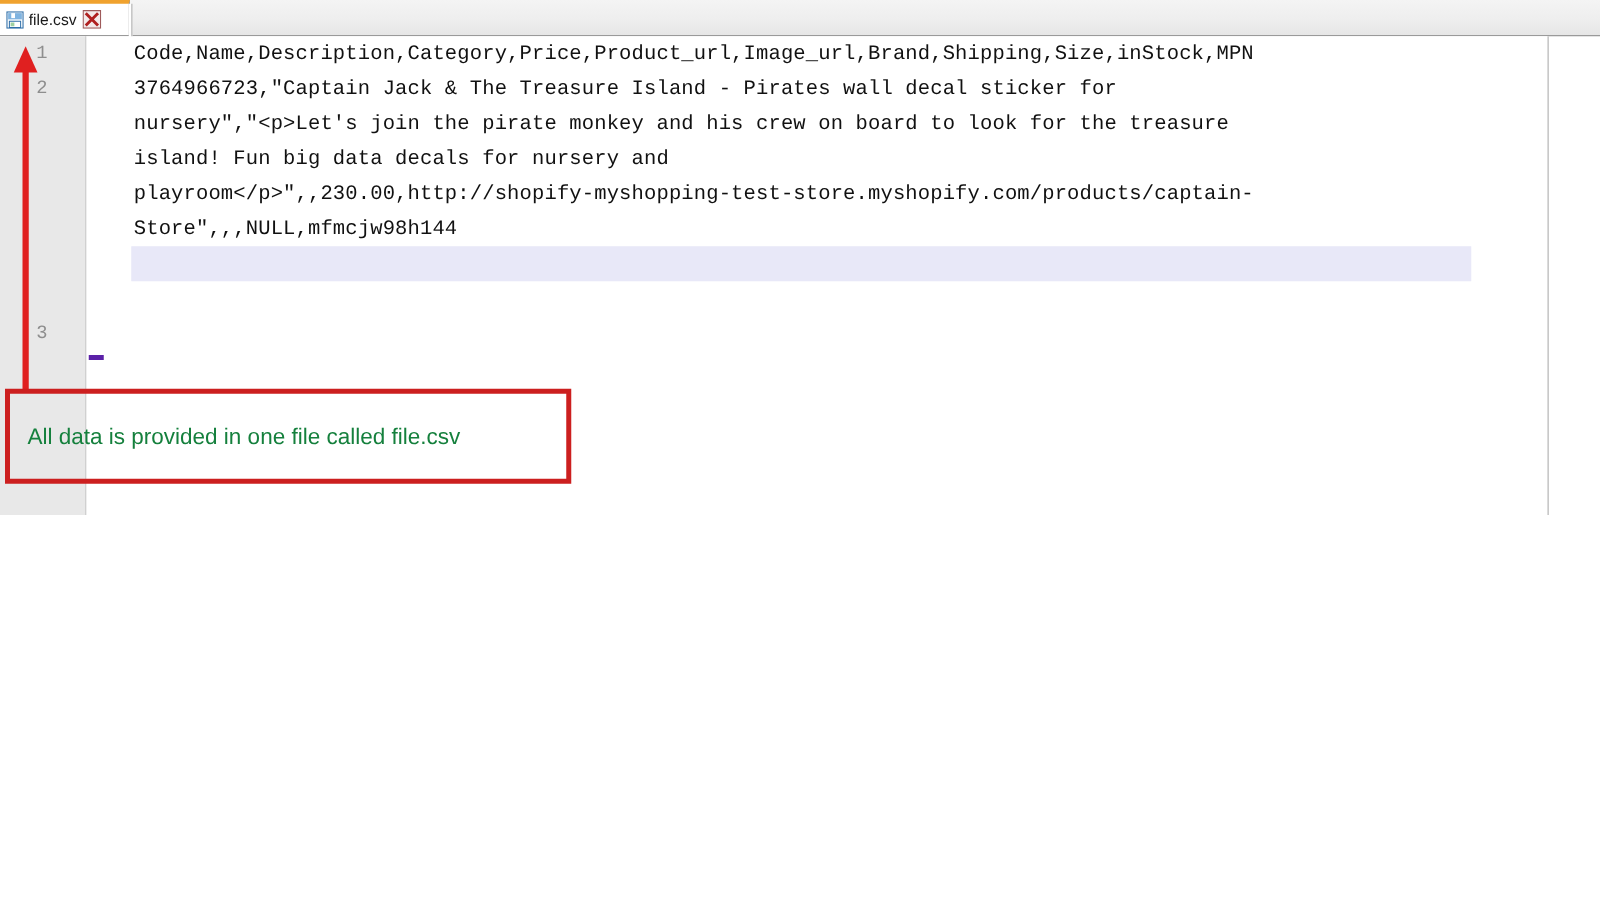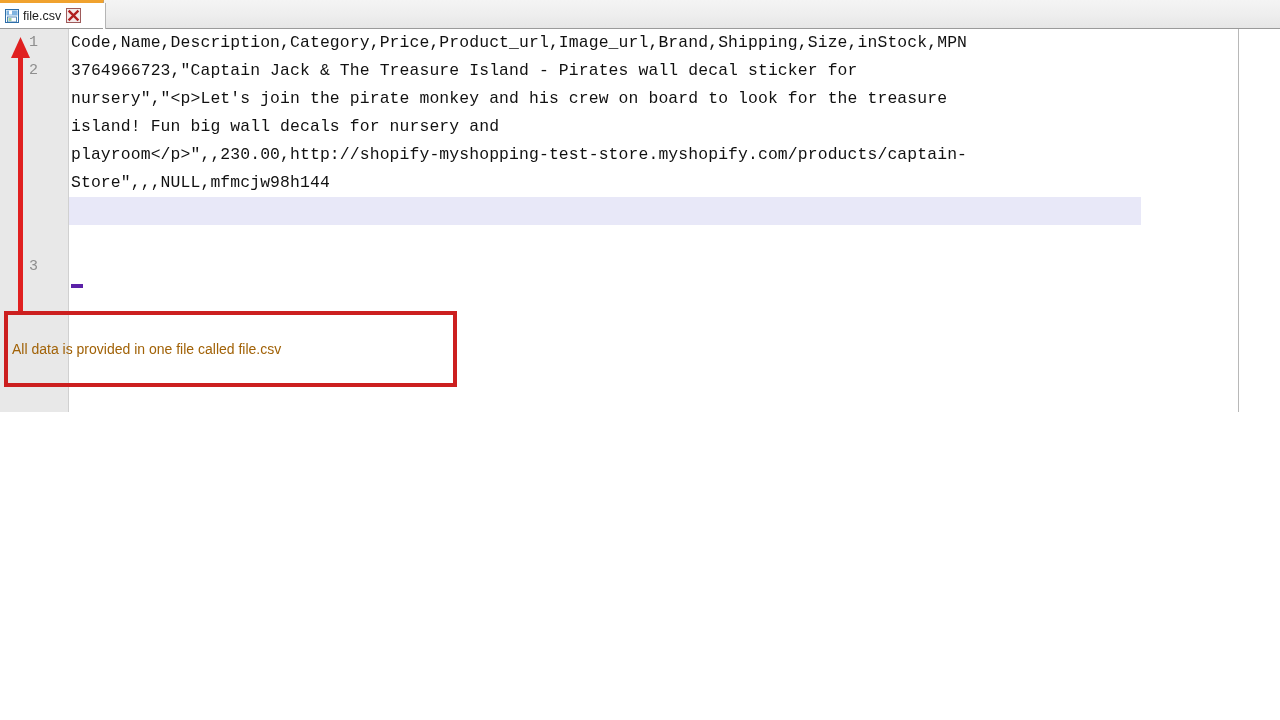--- a/index.html
+++ b/index.html
@@ -104,20 +104,21 @@
     color: #8e8e8e;
     text-align: right;
     line-height: 28px;
     height: 28px;
   }
   #code {
     position: absolute;
     left: 69px; top: 0;
     width: 1072px;
     height: 383px;
+    padding-left: 36px;
   }
   .code-line {
     height: 28px;
     line-height: 28px;
     font-family: "Liberation Mono", monospace;
     font-size: 16.4px;
     letter-spacing: 0.12px;
     color: #111111;
     white-space: pre;
     padding-left: 2px;
@@ -143,23 +144,23 @@
     width: 453px;
     height: 76px;
     box-sizing: border-box;
     border: 4px solid #cc1f1f;
     background: transparent;
     display: flex;
     align-items: center;
   }
   #annotation-text {
     font-family: "Liberation Sans", sans-serif;
-    font-size: 14px;
-    color: #a16207;
-    padding-left: 4px;
+    font-size: 18px;
+    color: #15803d;
+    padding-left: 14px;
     white-space: nowrap;
   }
   #annotation-arrow {
     position: absolute;
     left: 10px;
     top: 36px;
     width: 21px;
     height: 278px;
   }
 </style>
@@ -195,21 +196,21 @@
     <span class="gutter-num" style="top:0px;">1</span>
     <span class="gutter-num" style="top:28px;">2</span>
     <span class="gutter-num" style="top:224px;">3</span>
   </div>
   <div id="gutter-edge"></div>
 
   <div id="code">
     <div class="code-line">Code,Name,Description,Category,Price,Product_url,Image_url,Brand,Shipping,Size,inStock,MPN</div>
     <div class="code-line">3764966723,"Captain Jack &amp; The Treasure Island - Pirates wall decal sticker for</div>
     <div class="code-line">nursery","&lt;p&gt;Let's join the pirate monkey and his crew on board to look for the treasure</div>
-    <div class="code-line">island! Fun big wall decals for nursery and</div>
+    <div class="code-line">island! Fun big data decals for nursery and</div>
     <div class="code-line">playroom&lt;/p&gt;",,230.00,http://shopify-myshopping-test-store.myshopify.com/products/captain-</div>
     <div class="code-line">Store",,,NULL,mfmcjw98h144</div>
     <div class="code-line hl"></div>
   </div>
 </div>
 
 <div id="caret"></div>
 
 <svg id="annotation-arrow" viewBox="0 0 21 278">
   <line x1="10.5" y1="276" x2="10.5" y2="18" stroke="#e02020" stroke-width="5"></line>

